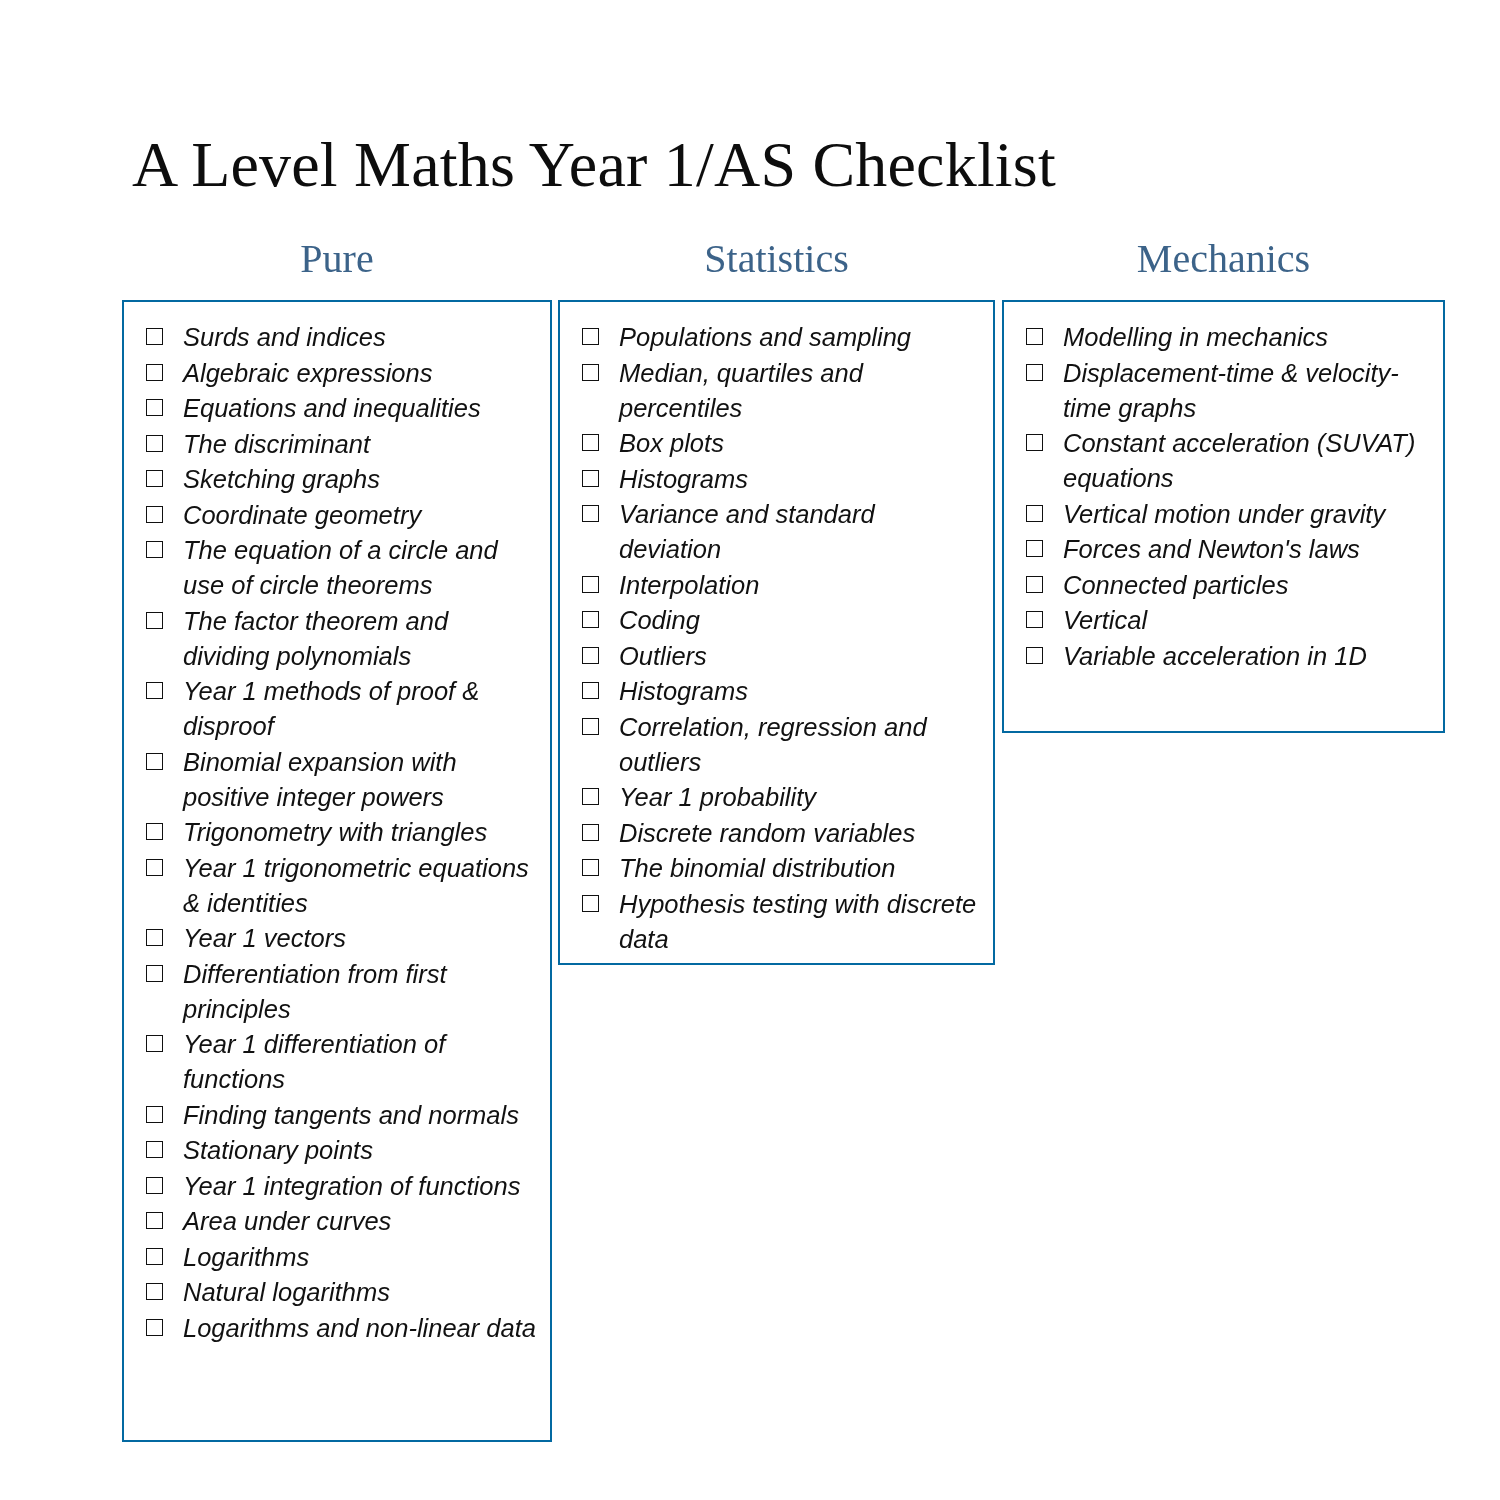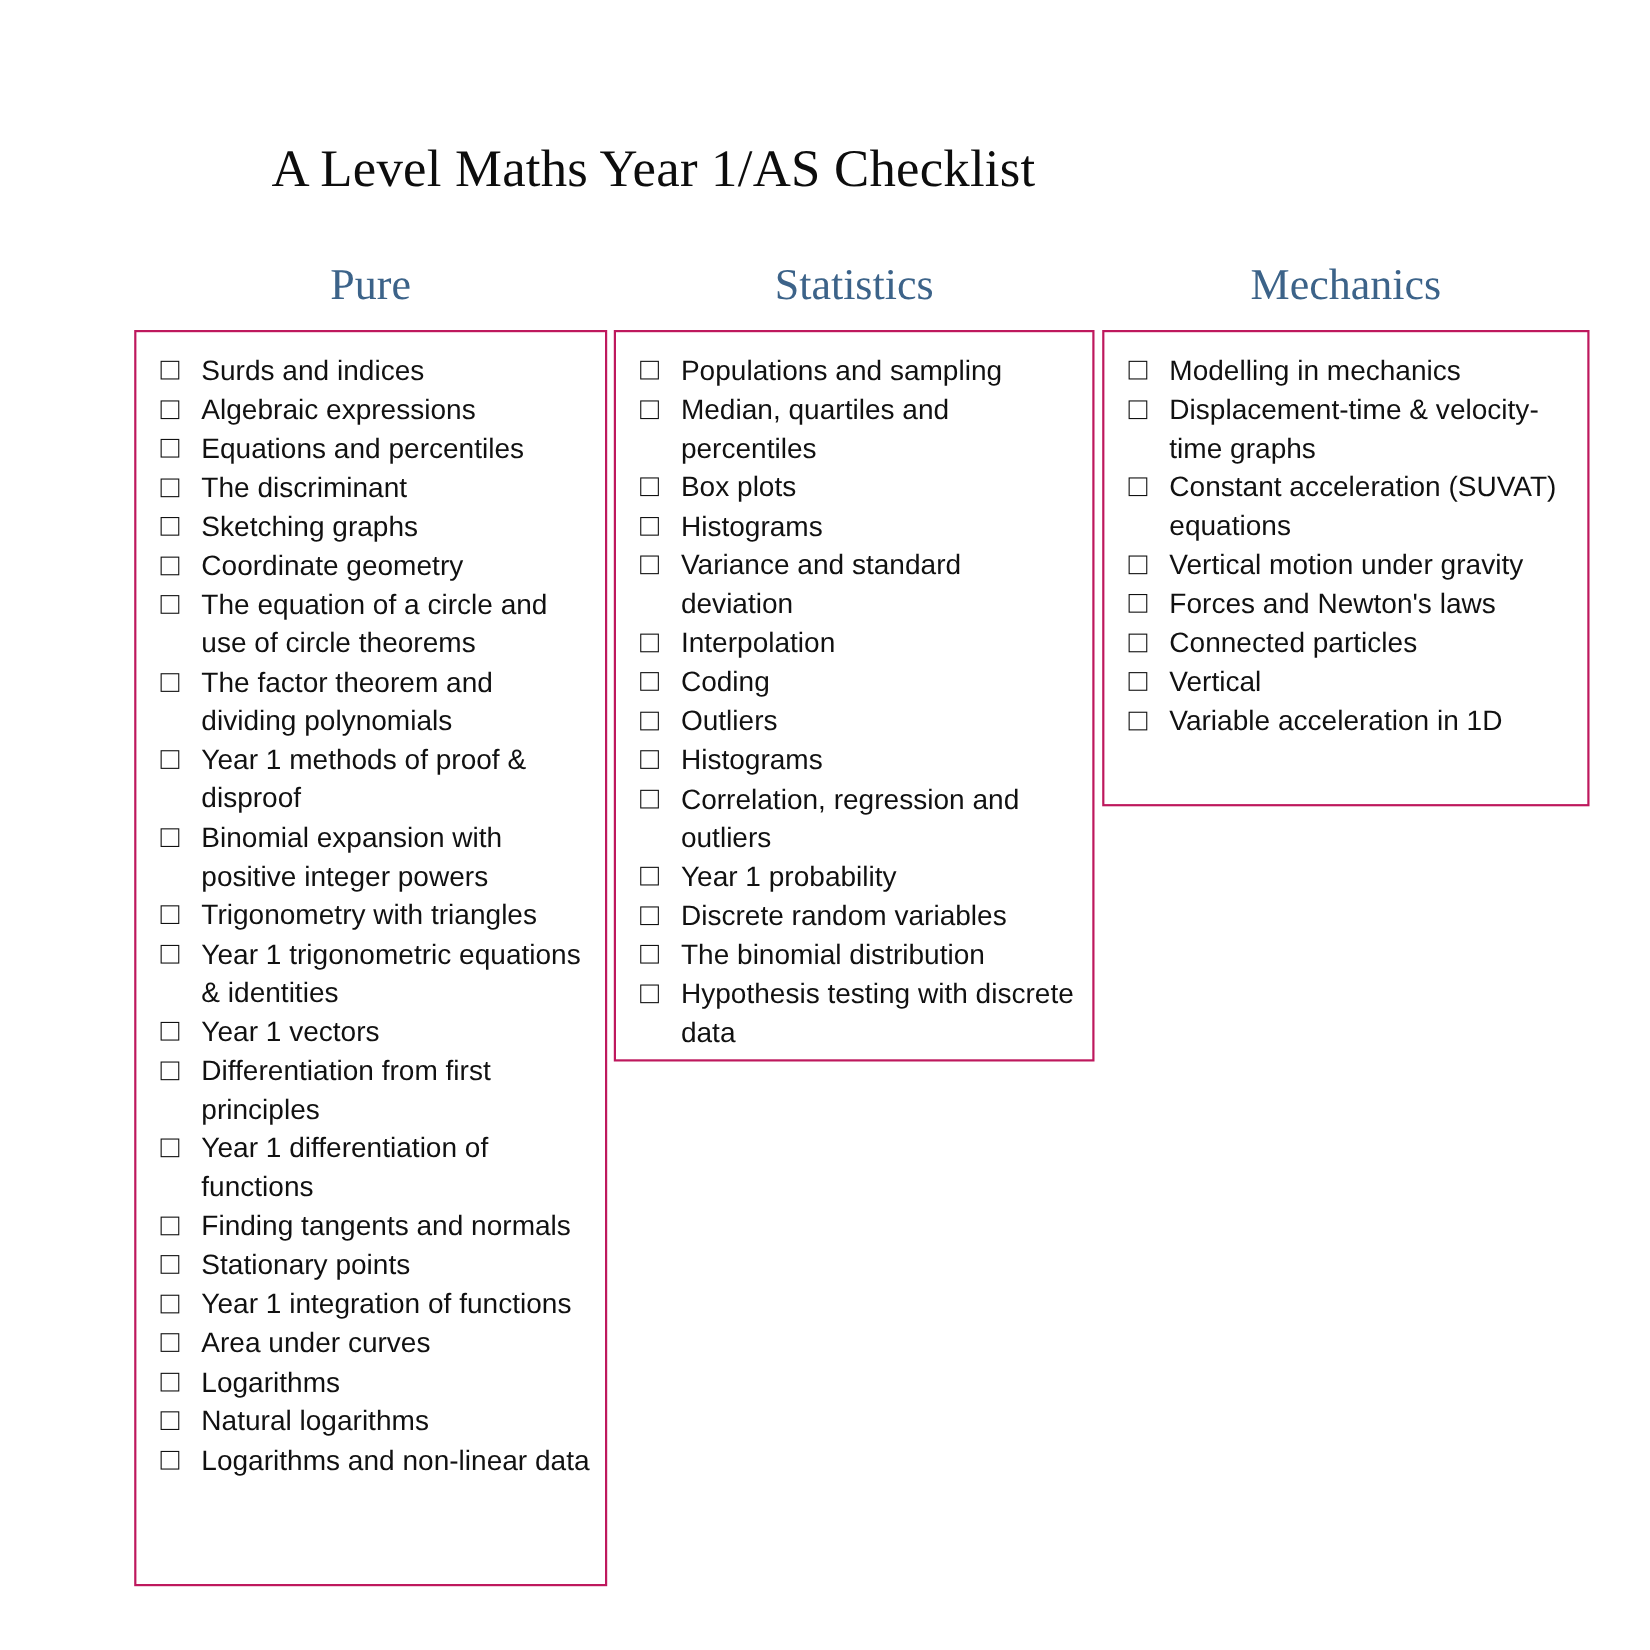--- a/index.html
+++ b/index.html
@@ -17,21 +17,21 @@
   }
 
   
   .page-title {
     position: absolute;
     top: 85px;
     left: 0;
     width: 1188px;
     text-align: center;
     font-family: "Liberation Serif", serif;
-    font-size: 48px;
+    font-size: 64px;
     line-height: 74px;
     font-weight: 400;
     color: #0d0d0d;
     letter-spacing: 0.2px;
     white-space: nowrap;
   }
 
   
   .col-heading {
     position: absolute;
@@ -43,24 +43,25 @@
     text-align: center;
     white-space: nowrap;
   }
   #heading-pure       { top: 236px; left: 122px; width: 430px; }
   #heading-statistics { top: 236px; left: 558px; width: 437px; }
   #heading-mechanics  { top: 236px; left: 1002px; width: 443px; }
 
   
   .checklist-box {
     position: absolute;
-    border: 2px solid #be185d;
+    border: 2px solid #0369a1;
     background: #ffffff;
     box-sizing: border-box;
     padding: 18px 14px 14px 22px;
+    font-style: italic;
   }
   #box-pure       { top: 300px; left: 122px;  width: 430px; height: 1142px; }
   #box-statistics { top: 300px; left: 558px;  width: 437px; height: 665px; }
   #box-mechanics  { top: 300px; left: 1002px; width: 443px; height: 433px; }
 
   
   ul.checklist {
     list-style: none;
     margin: 0;
     padding: 0;
@@ -106,21 +107,21 @@
       <li>
         <span class="checkbox-icon"></span>
         <span class="item-label">Surds and indices</span>
       </li>
       <li>
         <span class="checkbox-icon"></span>
         <span class="item-label">Algebraic expressions</span>
       </li>
       <li>
         <span class="checkbox-icon"></span>
-        <span class="item-label">Equations and percentiles</span>
+        <span class="item-label">Equations and inequalities</span>
       </li>
       <li>
         <span class="checkbox-icon"></span>
         <span class="item-label">The discriminant</span>
       </li>
       <li>
         <span class="checkbox-icon"></span>
         <span class="item-label">Sketching graphs</span>
       </li>
       <li>

